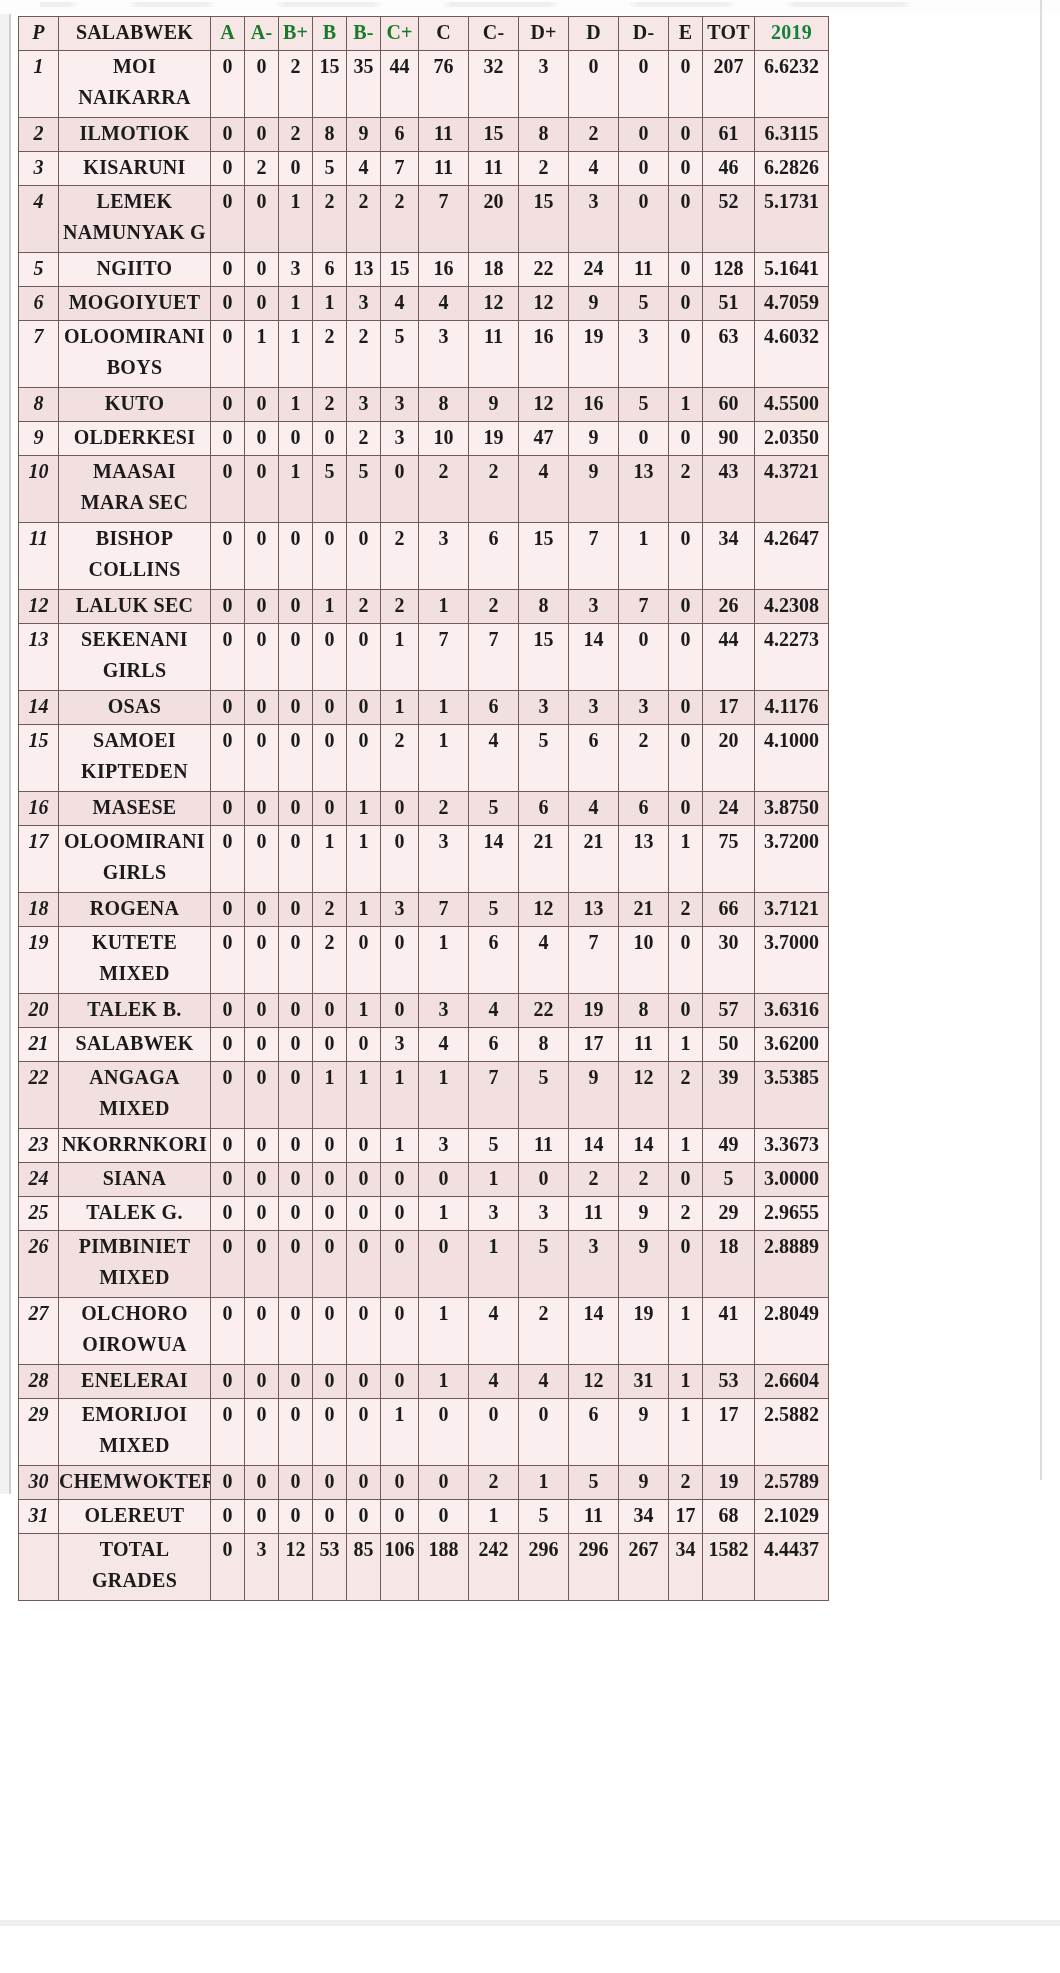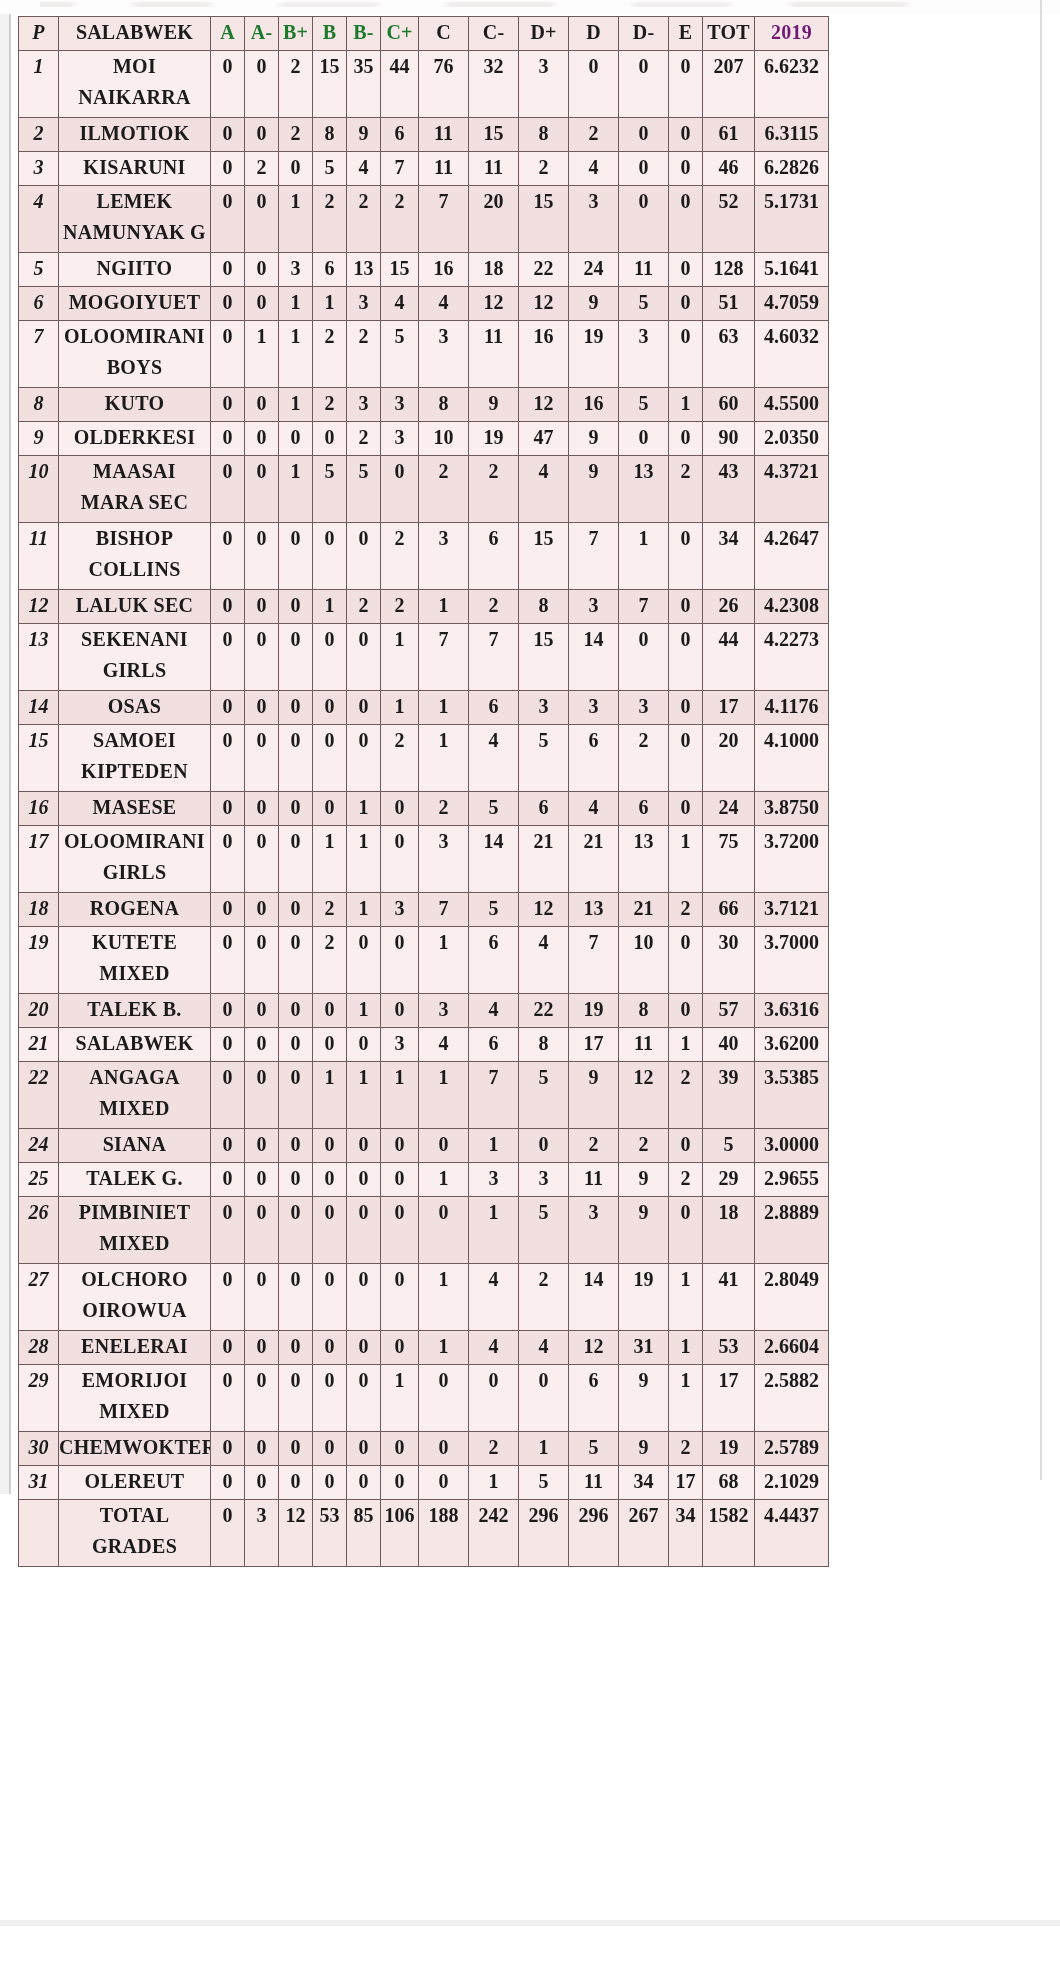--- a/index.html
+++ b/index.html
@@ -97,21 +97,21 @@
   
   thead th {
     font-size: 20px;
     height: 36px;
     line-height: 36px;
     background: #f3dede;
     letter-spacing: .2px;
   }
   thead th.hp { font-style: italic; }
   thead th.green { color: #1a7a2a; }
-  thead th.red   { color: #701a75; margin-left: 40px; }
+  thead th.red   { color: #15803d; margin-left: 40px; }
 
   
   tbody tr.even td { background: #f2dfdf; }
   tbody tr.odd  td { background: #faeeee; }
 
   
   td.band-a  { background-image: linear-gradient(rgba(228,196,196,.45), rgba(228,196,196,.45)); }
   td.band-b  { background-image: linear-gradient(rgba(255,250,250,.40), rgba(255,250,250,.40)); }
 
   td.pos  { font-style: italic; font-weight: bold; font-size: 20px; }
@@ -559,40 +559,58 @@
           <td class="band-a grade">0</td>
           <td class="band-b grade">0</td>
           <td class="band-a grade">0</td>
           <td class="band-b grade">3</td>
           <td class="band-a cnt">4</td>
           <td class="band-b cnt">6</td>
           <td class="band-a cnt">8</td>
           <td class="band-b cnt">17</td>
           <td class="band-a cnt">11</td>
           <td class="band-b cnt">1</td>
-          <td class="band-a tot">40</td>
+          <td class="band-a tot">50</td>
           <td class="band-b idx">3.6200</td>
         </tr>
         <tr class="even tall">
           <td class="band-a pos">22</td>
           <td class="band-b school">ANGAGA MIXED</td>
           <td class="band-a grade">0</td>
           <td class="band-b grade">0</td>
           <td class="band-a grade">0</td>
           <td class="band-b grade">1</td>
           <td class="band-a grade">1</td>
           <td class="band-b grade">1</td>
           <td class="band-a cnt">1</td>
           <td class="band-b cnt">7</td>
           <td class="band-a cnt">5</td>
           <td class="band-b cnt">9</td>
           <td class="band-a cnt">12</td>
           <td class="band-b cnt">2</td>
           <td class="band-a tot">39</td>
           <td class="band-b idx">3.5385</td>
+        </tr>
+        <tr class="odd">
+          <td class="band-a pos">23</td>
+          <td class="band-b school">NKORRNKORI</td>
+          <td class="band-a grade">0</td>
+          <td class="band-b grade">0</td>
+          <td class="band-a grade">0</td>
+          <td class="band-b grade">0</td>
+          <td class="band-a grade">0</td>
+          <td class="band-b grade">1</td>
+          <td class="band-a cnt">3</td>
+          <td class="band-b cnt">5</td>
+          <td class="band-a cnt">11</td>
+          <td class="band-b cnt">14</td>
+          <td class="band-a cnt">14</td>
+          <td class="band-b cnt">1</td>
+          <td class="band-a tot">49</td>
+          <td class="band-b idx">3.3673</td>
         </tr>
         <tr class="even">
           <td class="band-a pos">24</td>
           <td class="band-b school">SIANA</td>
           <td class="band-a grade">0</td>
           <td class="band-b grade">0</td>
           <td class="band-a grade">0</td>
           <td class="band-b grade">0</td>
           <td class="band-a grade">0</td>
           <td class="band-b grade">0</td>

